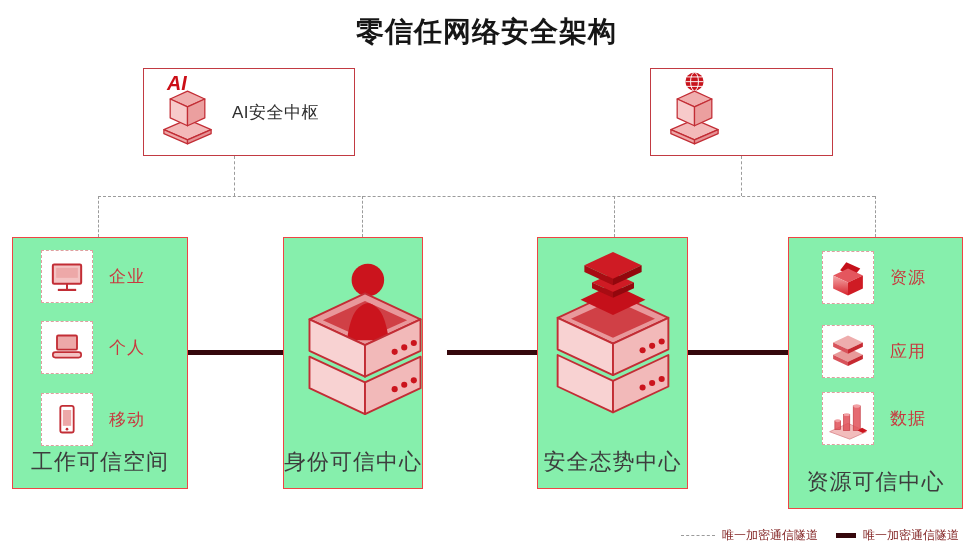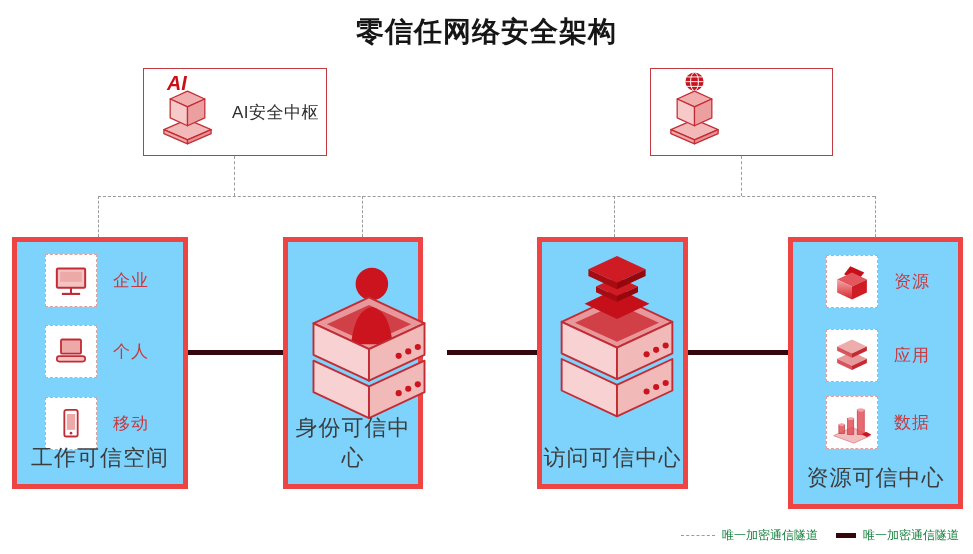--- a/index.html
+++ b/index.html
@@ -2,36 +2,36 @@
 <html><head>
 <meta charset="utf-8">
 <style>
   *{margin:0;padding:0;box-sizing:border-box}
   html,body{width:973px;height:554px}
   body{background:#fff;font-family:"Liberation Sans","DejaVu Sans",sans-serif;position:relative;overflow:hidden}
   .canvas{position:absolute;inset:0}
   .title{position:absolute;top:13px;left:0;width:100%;text-align:center;font-size:28px;font-weight:bold;color:#161616;letter-spacing:1px}
   .node{position:absolute;border:1px solid #c23a42;background:#fff;display:flex;align-items:center;padding-left:12px;gap:13px}
   .nlabel{font-size:17px;color:#2e2e2e;letter-spacing:0.5px}
-  .center-box{position:absolute;border:5px solid #ef4444;background:#7dd3fc}
+  .center-box{position:absolute;border:1px solid #ef4444;background:#86efac}
   .cb-title{position:absolute;left:0;bottom:11px;width:100%;text-align:center;font-size:22px;color:#3d3d3d;letter-spacing:1px}
   .item{position:absolute;display:flex;align-items:center;gap:16px}
   .ws .item{left:28px}
   .rs .item{left:33px}
   .ibox{display:inline-flex;align-items:center;justify-content:center;width:52px;height:53px;border:1px dashed #dfa0a0;background:#fff}
   .ilabel{font-size:17px;color:#c8393f;letter-spacing:1px}
   .big-icon{position:absolute}
   .dash-h{position:absolute;height:0;border-top:1px dashed #9b9b9b}
   .dash-v{position:absolute;width:0;border-left:1px dashed #9b9b9b}
   .thick{position:absolute;height:5px;background:#35070c}
   .legend{position:absolute;top:527px;right:14px;display:flex;gap:18px;align-items:center}
   .legend-item{display:flex;align-items:center;gap:7px}
   .sample-dashed{display:inline-block;width:34px;height:0;border-top:1px dashed #9b9b9b}
   .sample-solid{display:inline-block;width:20px;height:5px;background:#35070c}
-  .ltext{font-size:12px;color:#15803d}
+  .ltext{font-size:12px;color:#7f1d1d}
   svg text{font-family:"Liberation Sans","DejaVu Sans",sans-serif}
 </style>
 </head>
 <body>
 
 <div class="canvas">
 
   <div class="title">零信任网络安全架构</div>
 
   <div class="dash-v" style="left:234px;top:156px;height:40px"></div>
@@ -39,21 +39,21 @@
   <div class="dash-h" style="left:98px;top:196px;width:777px"></div>
   <div class="dash-v" style="left:98px;top:196px;height:41px"></div>
   <div class="dash-v" style="left:362px;top:196px;height:41px"></div>
   <div class="dash-v" style="left:614px;top:196px;height:41px"></div>
   <div class="dash-v" style="left:875px;top:196px;height:41px"></div>
 
   <div class="thick" style="left:188px;top:350px;width:95px"></div>
   <div class="thick" style="left:447px;top:350px;width:90px"></div>
   <div class="thick" style="left:688px;top:350px;width:100px"></div>
 
-  <div class="node" style="left:143px;top:68px;width:184px;height:88px">
+  <div class="node" style="left:143px;top:68px;width:212px;height:88px">
     <span>
       <svg width="63" height="76" viewBox="0 0 80 96">
         <text x="14" y="23" font-size="25" font-weight="bold" font-style="italic" fill="#cb0f17">AI</text>
         <g stroke="#c22d35" stroke-width="1.6" stroke-linejoin="round">
           <polygon points="40,60 70,73 40,86 10,73" fill="#f3b9b9"></polygon>
           <polygon points="10,73 40,86 40,91 10,78" fill="#eea6a6"></polygon>
           <polygon points="70,73 40,86 40,91 70,78" fill="#e69093"></polygon>
           <polygon points="40,24 62,34 40,44 18,34" fill="#f0aeae"></polygon>
           <polygon points="18,34 40,44 40,68 18,58" fill="#f7caca"></polygon>
           <polygon points="62,34 40,44 40,68 62,58" fill="#eb9f9f"></polygon>
@@ -170,21 +170,21 @@
         <g fill="#cb141d">
           <circle cx="101" cy="105" r="3.2"></circle>
             <circle cx="111" cy="100.4" r="3.2"></circle>
             <circle cx="121" cy="95.8" r="3.2"></circle>
           <circle cx="101" cy="144" r="3.2"></circle>
             <circle cx="111" cy="139.4" r="3.2"></circle>
             <circle cx="121" cy="135.2" r="3.2"></circle>
         </g>
       </svg>
     </span>
-    <div class="cb-title">访问可信中心</div>
+    <div class="cb-title">安全态势中心</div>
   </div>
 
   <div class="center-box rs" style="left:788px;top:237px;width:175px;height:272px">
     <div class="item" style="top:13px">
       <span class="ibox">
         <svg width="42" height="42" viewBox="0 0 48 48">
           <defs>
             <linearGradient id="gR1" x1="0" y1="0" x2="0" y2="1">
               <stop offset="0" stop-color="#f3a9a9"></stop>
                 <stop offset="1" stop-color="#d7232d"></stop>

